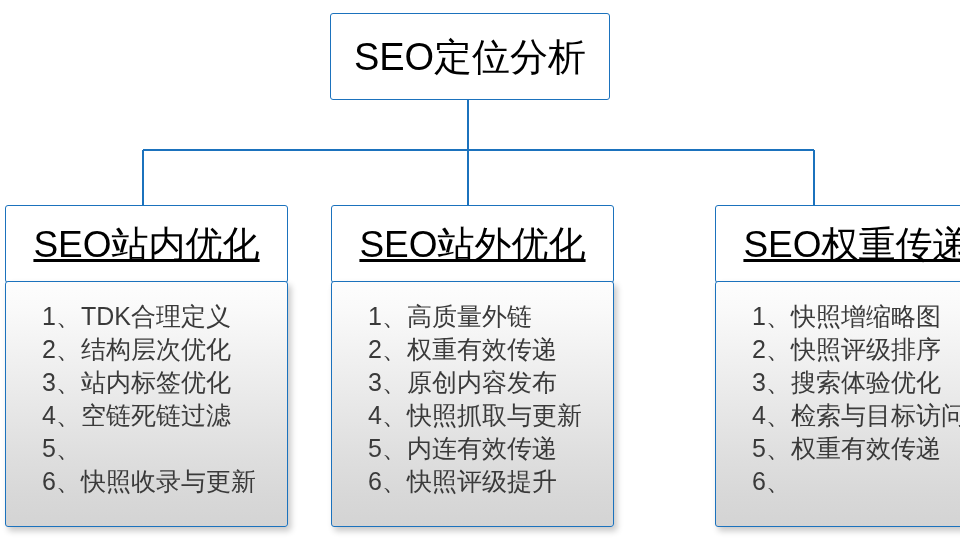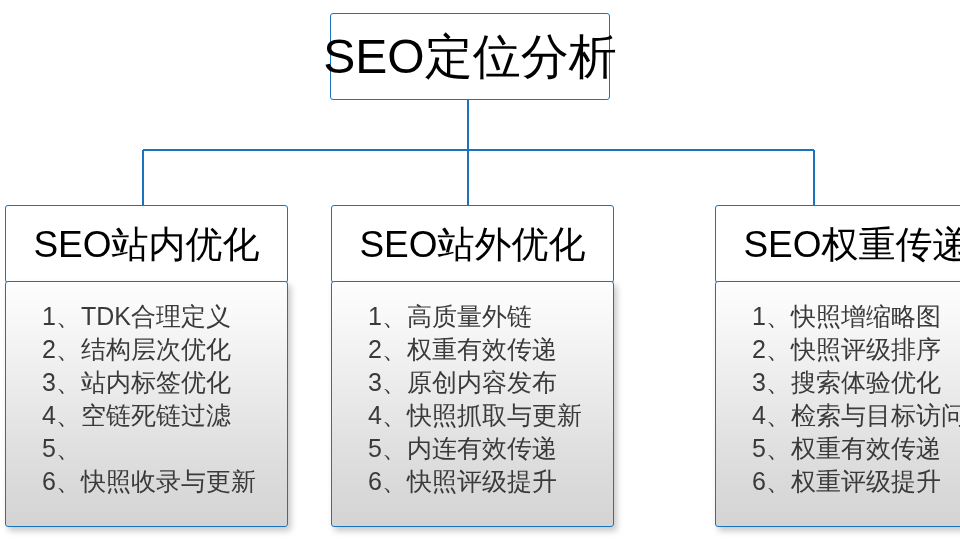--- a/index.html
+++ b/index.html
@@ -40,21 +40,21 @@
     height: 87px;
     box-sizing: border-box;
     border: 1.6px solid #1b72bd;
     background: #ffffff;
     border-radius: 3px;
     display: flex;
     align-items: center;
     justify-content: center;
   }
   .root-label {
-    font-size: 48px;
+    font-size: 38px;
     color: #000000;
     letter-spacing: 0px;
     line-height: 1;
     white-space: nowrap;
   }
 
   
   .column {
     position: absolute;
     top: 205px;
@@ -73,20 +73,21 @@
     border-radius: 3px;
     display: flex;
     align-items: center;
     justify-content: center;
   }
   .col-header-label {
     font-size: 37px;
     color: #000000;
     line-height: 1;
     white-space: nowrap;
+    text-decoration: underline;
   }
 
   .col-body {
     box-sizing: border-box;
     width: 100%;
     height: 246px;
     margin-top: -1.6px;
     border: 1.6px solid #1b72bd;
     border-radius: 3px;
     background: linear-gradient(180deg,
@@ -229,19 +230,18 @@
         <li>
           <span class="item-index">4、</span>
           <span class="item-text">检索与目标访问</span>
         </li>
         <li>
           <span class="item-index">5、</span>
           <span class="item-text">权重有效传递</span>
         </li>
         <li>
           <span class="item-index">6、</span>
-          <span class="item-text">权重评级提升</span>
         </li>
       </ul>
     </div>
   </div>
 
 </div>
 
 </body></html>

